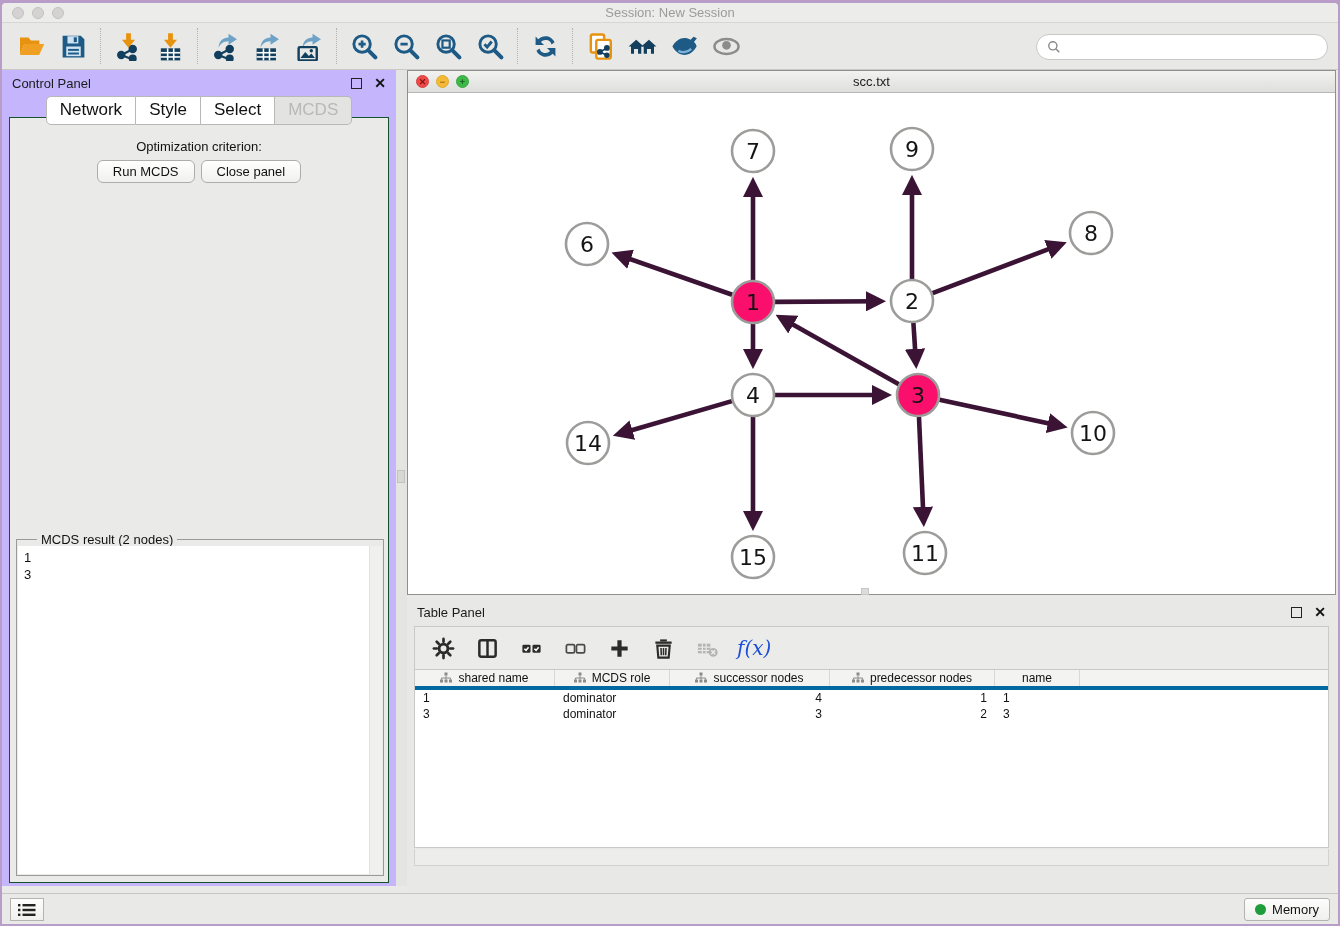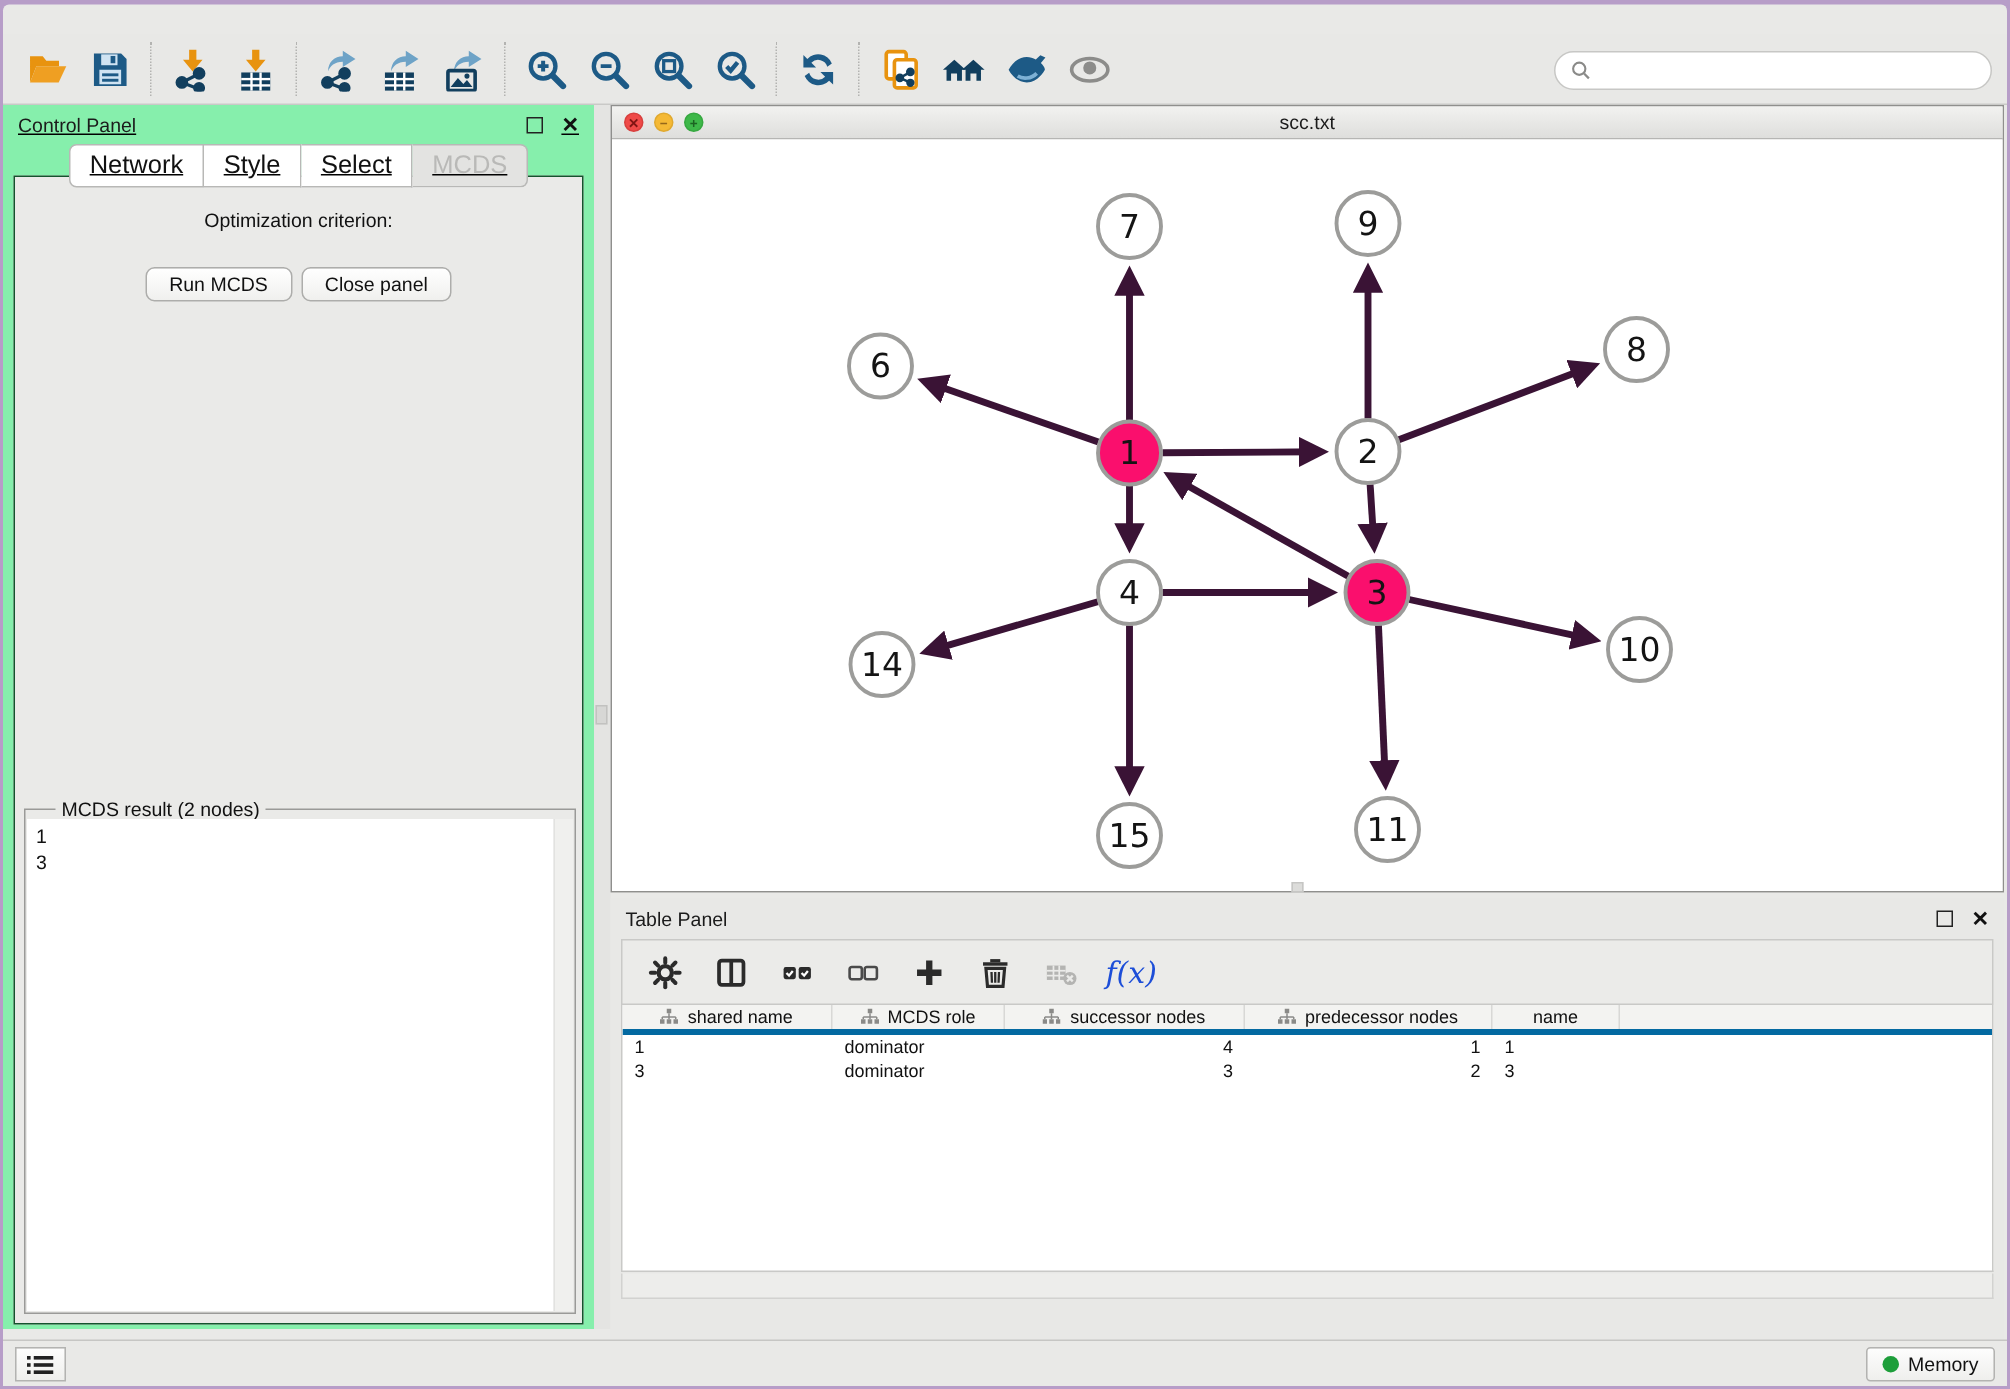--- a/index.html
+++ b/index.html
@@ -19,38 +19,38 @@
   .toolbar { position:absolute; left:0; top:20px; right:0; height:47px; background:#e8e8e6;
              border-bottom:1px solid #c9c9c7; display:flex; align-items:center; padding:0 8px; }
   .tbtn { width:42px; height:40px; display:flex; align-items:center; justify-content:center; }
   .tbtn svg { width:29px; height:29px; }
   .tsep { width:1px; height:36px; margin:0 6px; border-left:1px dotted #b3b3b1; }
   .searchbox { position:absolute; right:10px; top:11px; width:292px; height:26px; background:#fff;
                border:1px solid #c7c7c5; border-radius:13px; display:flex; align-items:center; padding:0 10px; }
   .searchbox input { border:none; outline:none; flex:1; font-size:13px; background:transparent; margin-left:6px; }
 
   
-  .cpanel { position:absolute; left:0; top:67px; width:394px; height:816px; background:#86efac;text-decoration:underline; }
+  .cpanel { position:absolute; left:0; top:67px; width:394px; height:816px; background:#c4b5fd; }
   .panel-head { height:26px; display:flex; align-items:center; padding:0 10px; font-size:13px; color:#1b1b1b; }
   .panel-head .sp { flex:1; }
   .float-ic { width:11px; height:11px; border:1.6px solid #222; margin-right:12px; }
   .close-ic { font-size:14px; font-weight:bold; color:#111; line-height:1; }
   .tabstrip { display:flex; justify-content:center; position:relative; z-index:2; }
   .tab { font-size:17px; padding:3px 13px 4px; background:#fff; border:1px solid #b8b8b6; border-left:none;
          color:#111; }
   .tab:first-child { border-left:1px solid #b8b8b6; border-top-left-radius:5px; border-bottom-left-radius:5px;}
   .tab:last-child { border-top-right-radius:5px; border-bottom-right-radius:5px; }
   .tab.disabled-look { background:#e3e3e1; color:#b9b9b7; }
   .cp-body { position:absolute; left:7px; right:7px; top:47px; bottom:3px; background:#eaeae8;
              border:1px solid #14532d; }
   .opt-label { text-align:center; margin-top:21px; font-size:13px; color:#111; }
   .cp-select { margin:9px auto 0; width:308px; height:24px; background:#fff; border:1px solid #b3b3b1;
                border-radius:6px; display:flex; align-items:center; padding:0 8px; font-size:13px; }
   .cp-select .val { flex:1; }
-  .btnrow { display:flex; justify-content:center; gap:6px; margin-top:24px; }
+  .btnrow { display:flex; justify-content:center; gap:6px; margin-top:6px; }
   .btn { font-size:13px; padding:3px 15px; border:1px solid #adadab; border-radius:6px;
          background:linear-gradient(#ffffff,#f0f0ee); color:#111; }
   .result-box { position:absolute; left:6px; right:4px; top:421px; bottom:6px;
                 border:1px solid #9a9a98; }
   .result-box .legend { position:absolute; left:20px; top:-8px; background:#eaeae8; padding:0 4px;
                         font-size:13px; color:#111; }
   .result-area { position:absolute; left:1px; right:1px; top:6px; bottom:1px; background:#fff; }
   .result-scroll { position:absolute; right:0; top:0; bottom:0; width:13px; background:#f0f0ee;
                    border-left:1px solid #e2e2e0; }
   .result-lines { padding:3px 6px; font-size:13px; color:#111; line-height:17px; white-space:pre; }
@@ -102,20 +102,28 @@
   .sb-right { position:absolute; right:8px; top:4px; height:23px; border:1px solid #b3b3b1; border-radius:3px;
               background:linear-gradient(#fdfdfd,#efefed); display:flex; align-items:center; gap:6px;
               padding:0 10px; font-size:13px; color:#111; }
   .mem-dot { width:11px; height:11px; border-radius:50%; background:#1d9e3a; }
 </style>
 </head>
 <body>
 
 <div class="app">
 
+  <div class="titlebar">
+    <div class="tl-dots">
+      <span class="tl-dot"></span>
+      <span class="tl-dot"></span>
+      <span class="tl-dot"></span>
+    </div>
+    <div class="wtitle">Session: New Session</div>
+  </div>
 
   <div class="toolbar">
     <span class="tbtn">
       <svg viewBox="0 0 24 24">
           <path d="M2.5 4.5h7l2 2.5h7v3H6L2.5 19z" fill="#e8930f"></path>
           <path d="M6 10h16.5l-4.2 9H2.5z" fill="#ef9f22"></path>
         </svg>
     </span>
     <span class="tbtn">
       <svg viewBox="0 0 24 24">

